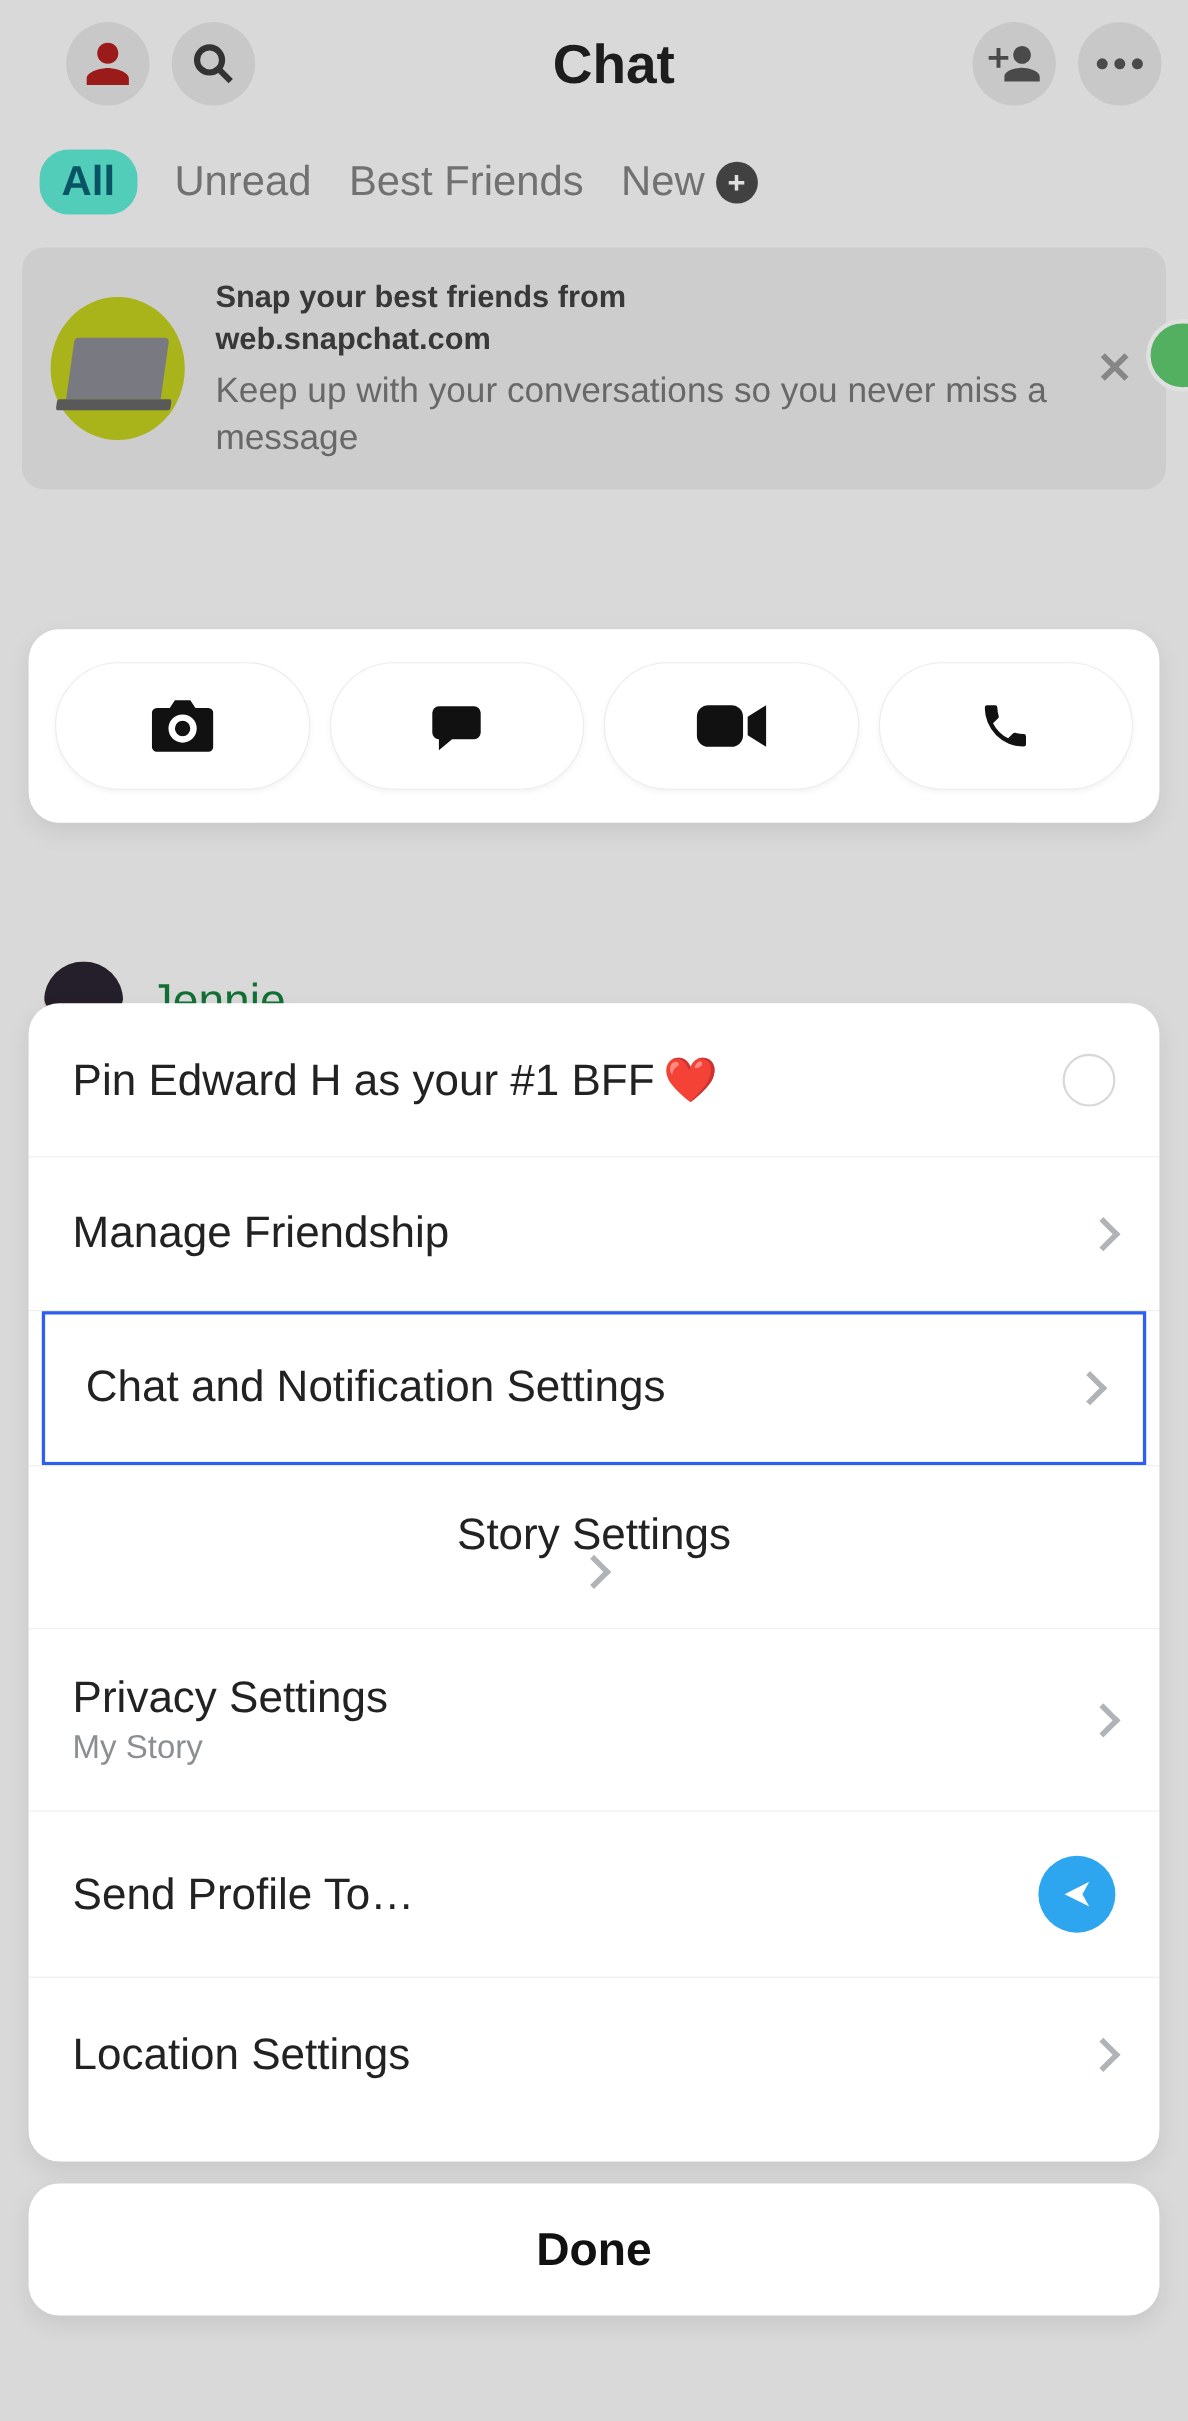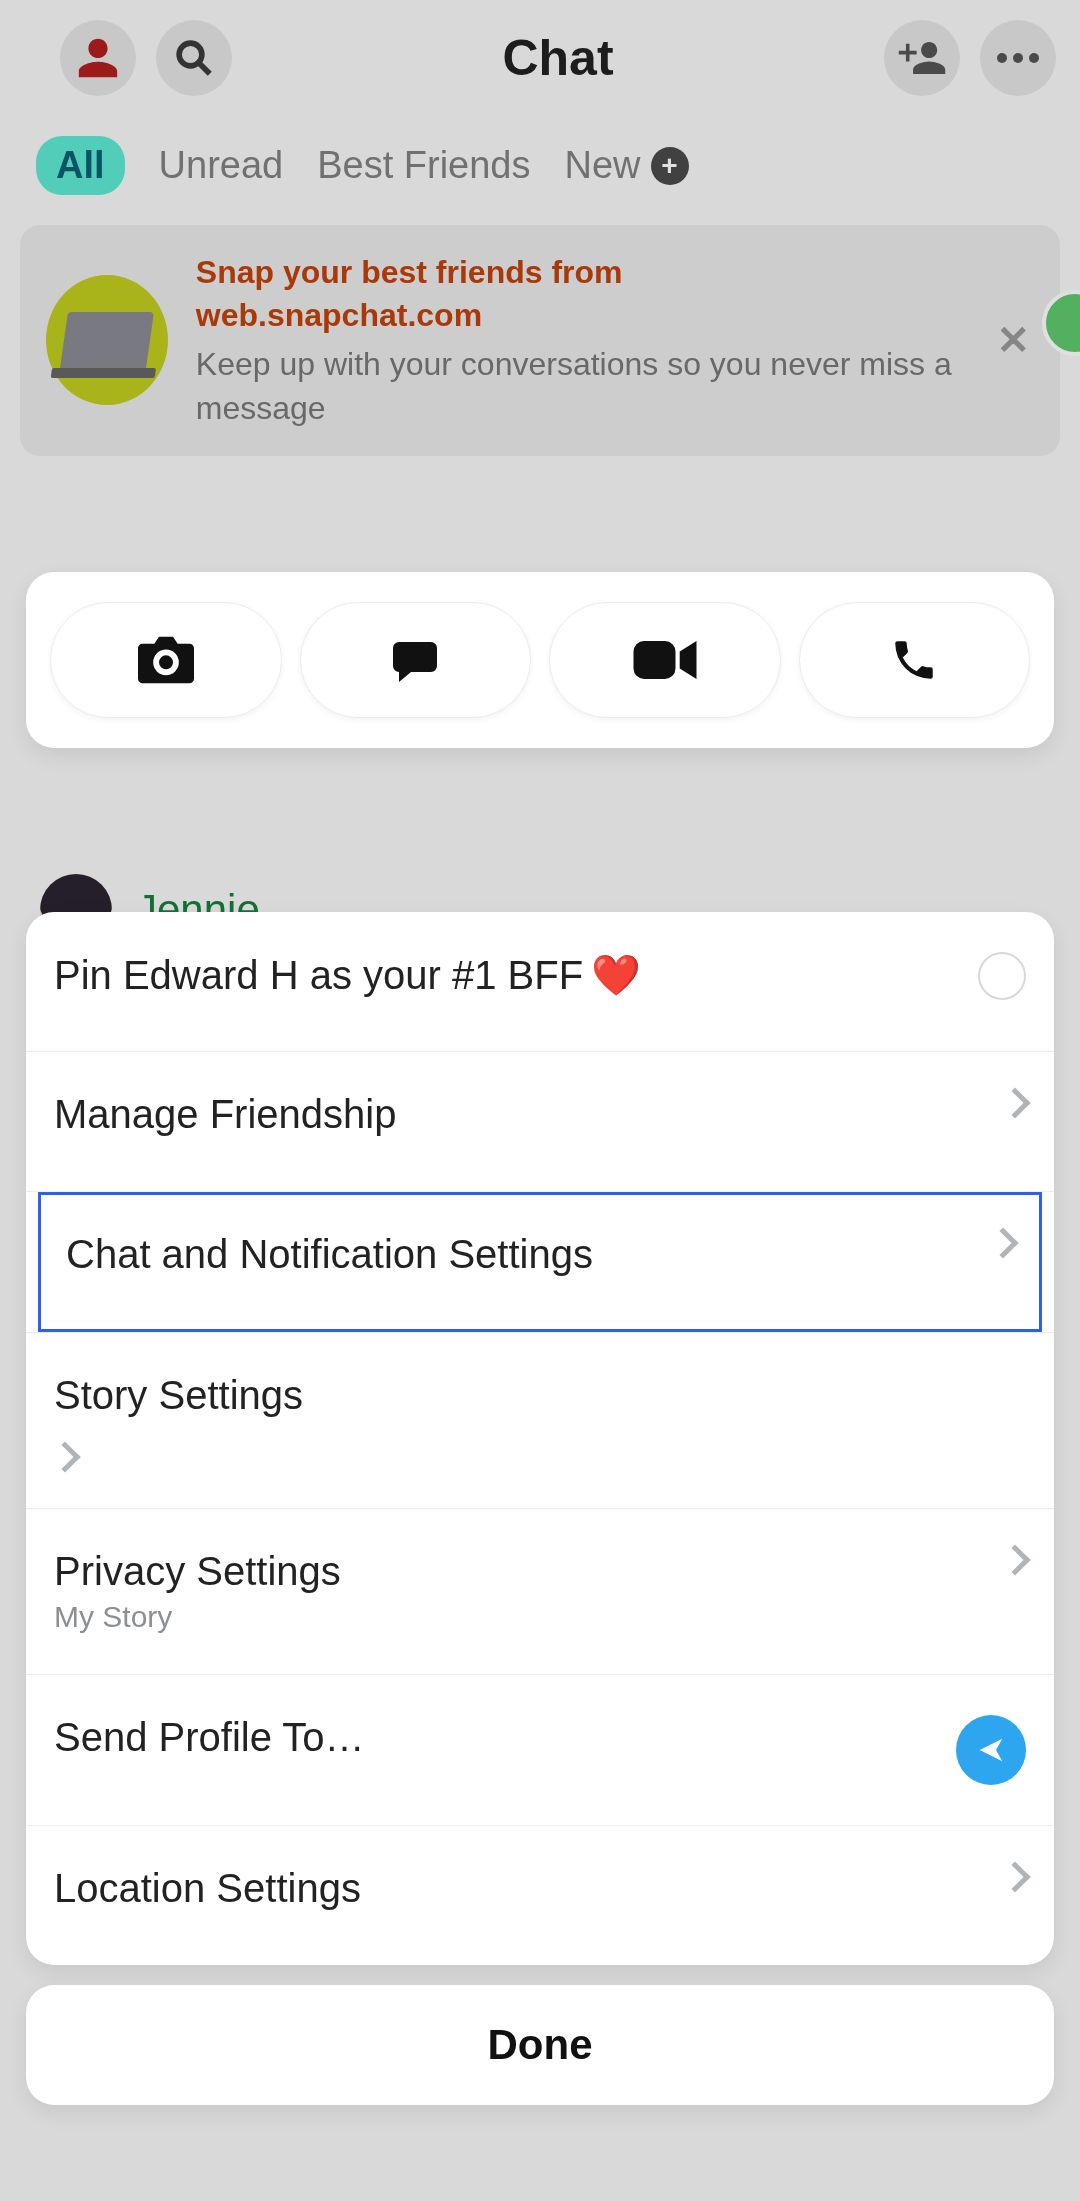--- a/index.html
+++ b/index.html
@@ -15,21 +15,21 @@
     .bg-tabs { display: flex; gap: 34px; padding: 20px 36px 30px; align-items: center; }
     .bg-tab { font-size: 38px; color: #818181; font-weight: 500; }
     .bg-tab.active { color: #0a6074; background: #5eead4; padding: 8px 20px; border-radius: 26px; font-weight: 600; }
     .bg-tab-new { display: flex; align-items: center; gap: 10px; }
     .plus-circle { width: 38px; height: 38px; border-radius: 50%; background: #4a4a4a; color: #fff; display: flex; align-items: center; justify-content: center; font-size: 28px; font-weight: 800; }
 
     .bg-promo { margin: 0 20px; background: #eaeaea; border-radius: 20px; padding: 26px; display: flex; align-items: center; gap: 28px; position: relative; }
     .bg-promo-img { width: 130px; height: 130px; border-radius: 50%; background: #c1cc1e; display: flex; align-items: center; justify-content: center; }
     .laptop { width: 86px; height: 56px; background: #8a8a94; border-radius: 4px 4px 0 0; position: relative; transform: skewX(-8deg); }
     .laptop::after { content: ""; position: absolute; bottom: -10px; left: -8px; width: 104px; height: 10px; background: #666; border-radius: 2px; transform: skewX(0); }
-    .bg-promo-text h3 { font-size: 32px; font-weight: 600; color: #c2410c; line-height: 1.35; }
+    .bg-promo-text h3 { font-size: 28px; font-weight: 600; color: #404040; line-height: 1.35; }
     .bg-promo-text p { font-size: 32px; color: #777; line-height: 1.35; margin-top: 6px; }
     .bg-promo-close { position: absolute; right: 30px; top: 50%; transform: translateY(-50%); font-size: 40px; color: #999; font-weight: 800; }
     
     .bg-side-btn { position: absolute; right: -28px; top: 290px; width: 66px; height: 66px; border-radius: 50%; background: #5fc96f; border: 4px solid #fff; }
 
     .bg-jennie { position: absolute; top: 874px; left: 40px; display: flex; align-items: center; gap: 24px; }
     .bg-jennie-av { width: 72px; height: 72px; border-radius: 50%; background: #f2d6b8; overflow: hidden; }
     .bg-jennie-hair { width: 72px; height: 48px; background: #2a2432; border-radius: 36px 36px 18px 18px; }
     .bg-jennie-name { font-size: 42px; color: #15803d; }
 
@@ -51,21 +51,21 @@
 
     .quick-actions { display: flex; justify-content: space-between; gap: 18px; margin-top: 6px; padding: 0 2px; }
     .qa-btn { flex: 1; height: 116px; border-radius: 58px; background: #fff; border: 1px solid #ececec; box-shadow: 0 2px 6px rgba(0,0,0,0.05); display: flex; align-items: center; justify-content: center; }
 
     
     .sheet-mid {
       position: absolute; left: 26px; right: 26px; top: 912px; bottom: 236px;
       background: #fff; border-radius: 28px; overflow: hidden;
       box-shadow: 0 8px 22px rgba(0,0,0,0.08);
     }
-    .row { padding: 40px 28px; border-bottom: 1px solid #eee; display: flex; align-items: flex-start; justify-content: space-between; position: relative; min-height: 140px; gap: 28px; }
+    .row { padding: 40px 40px; border-bottom: 1px solid #eee; display: flex; align-items: center; justify-content: space-between; position: relative; min-height: 140px; }
     .row:last-child { border-bottom: none; }
     .row-label { font-size: 40px; color: #222; }
     .row-sub { font-size: 30px; color: #8b8f92; margin-top: 6px; }
     .row-text-wrap { display: flex; flex-direction: column; }
     .radio-ring { width: 48px; height: 48px; border-radius: 50%; border: 2px solid #d8d8d8; }
     .row.highlight { outline: 3px solid #2d5ff0; outline-offset: -3px; margin: 0 12px; border-bottom: 1px solid transparent; }
     .row.highlight + .row { border-top: 1px solid #eee; flex-direction: column;}
     .heart { color: #e0322f; margin-left: 8px; font-size: 40px; }
 
     .send-btn { width: 70px; height: 70px; border-radius: 50%; background: #2ea6ef; display: flex; align-items: center; justify-content: center; }

